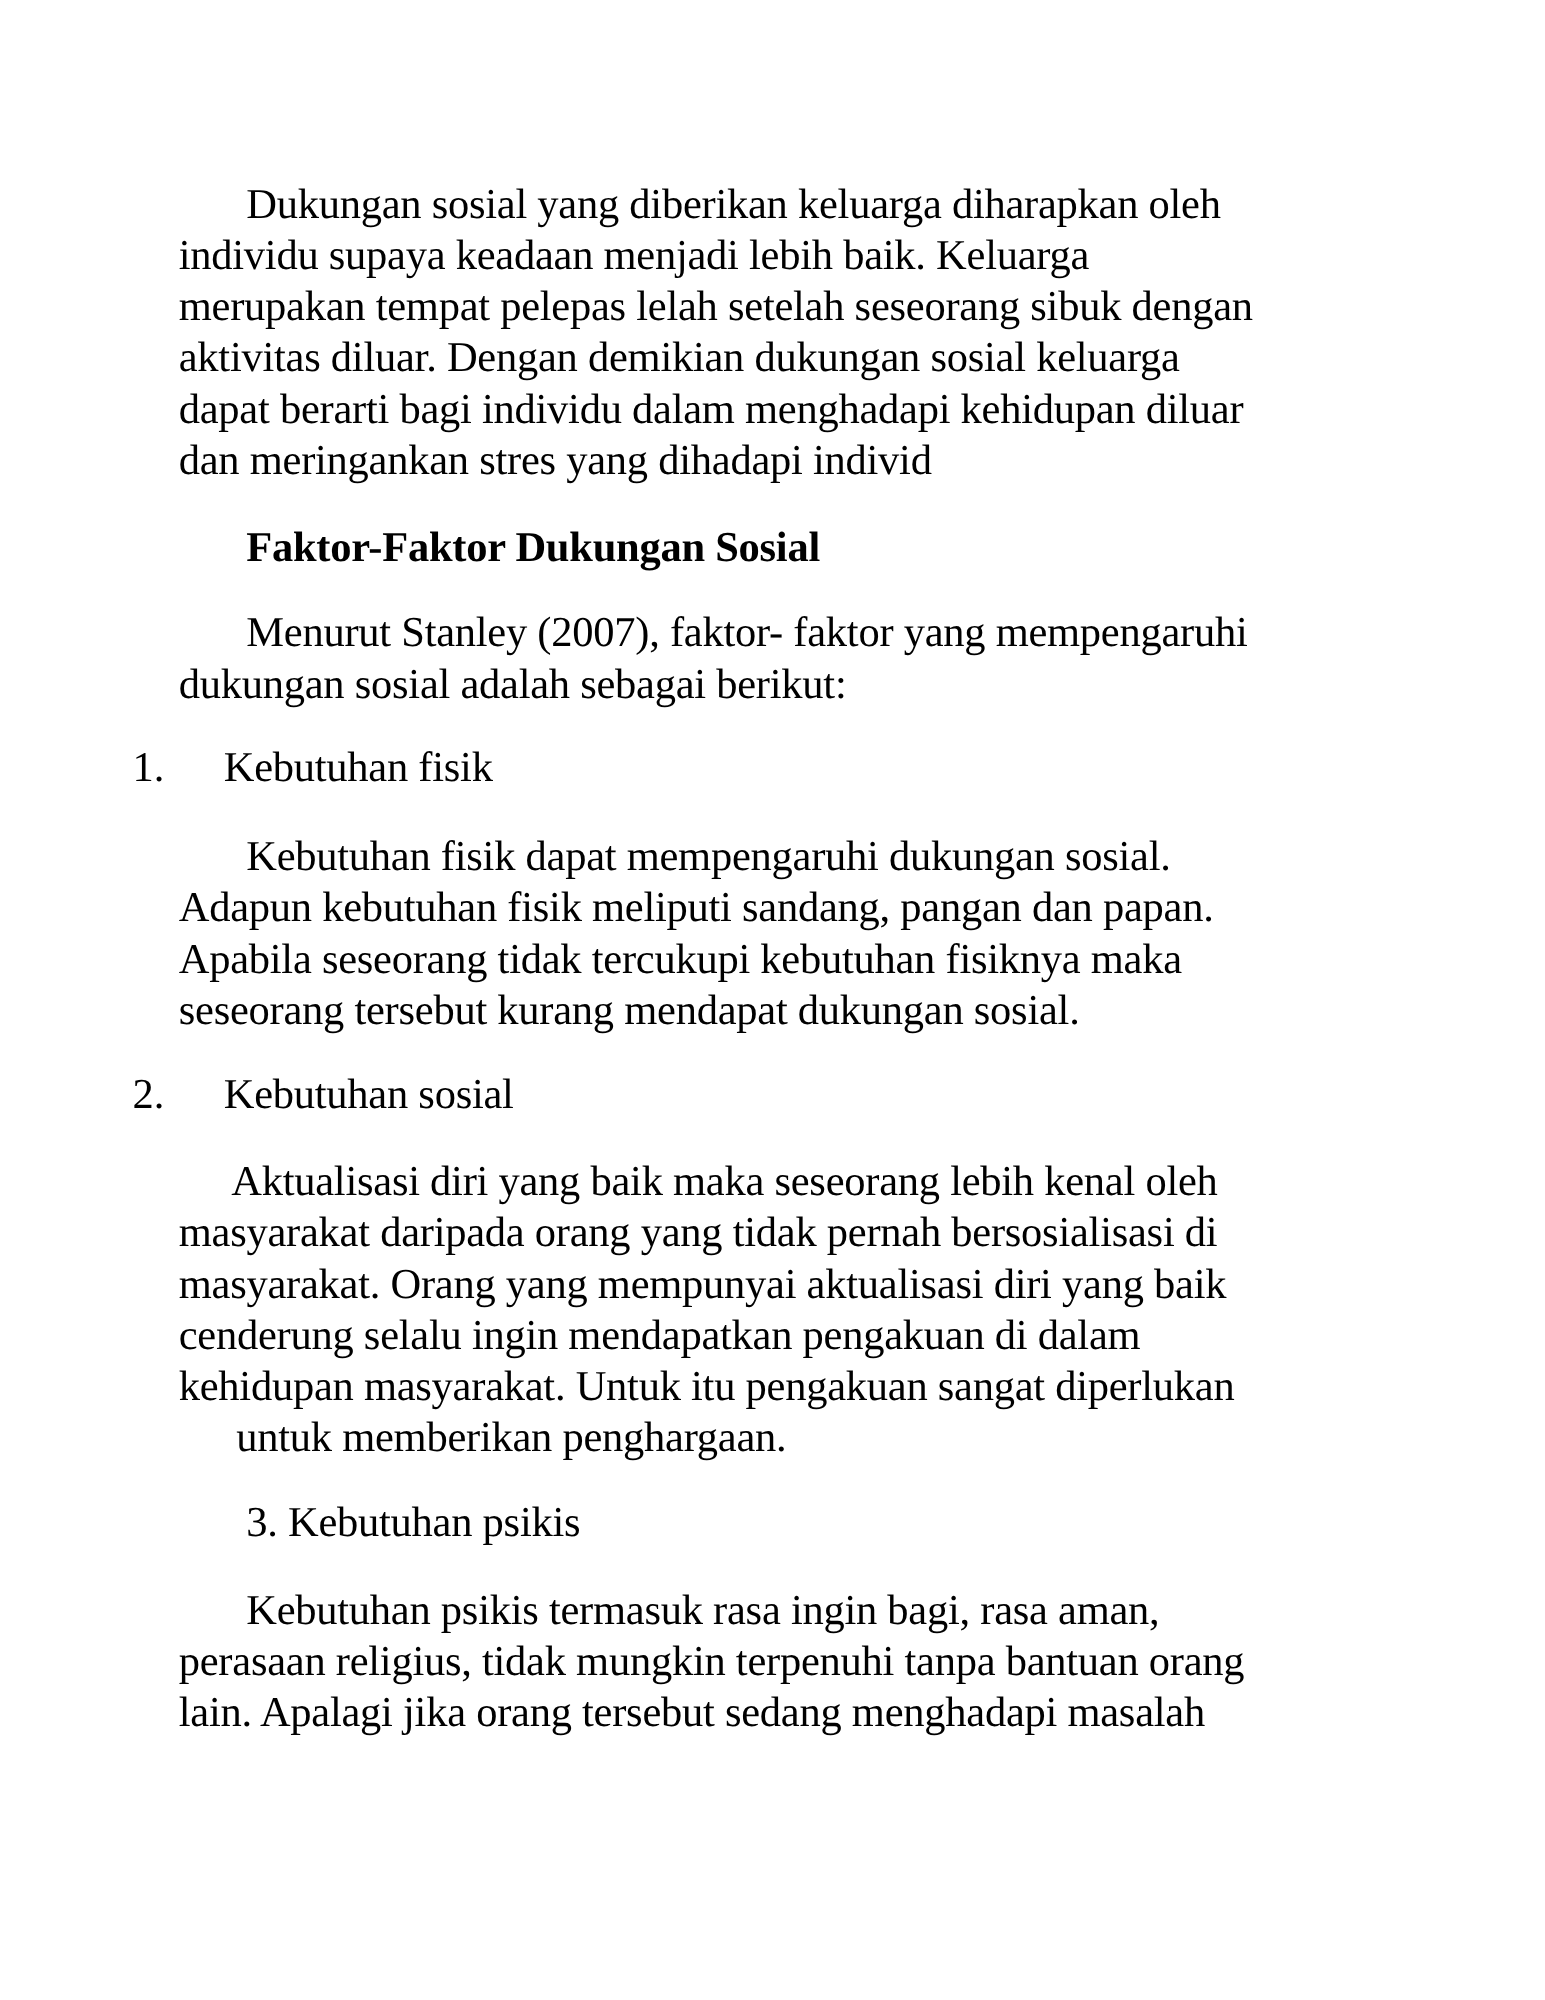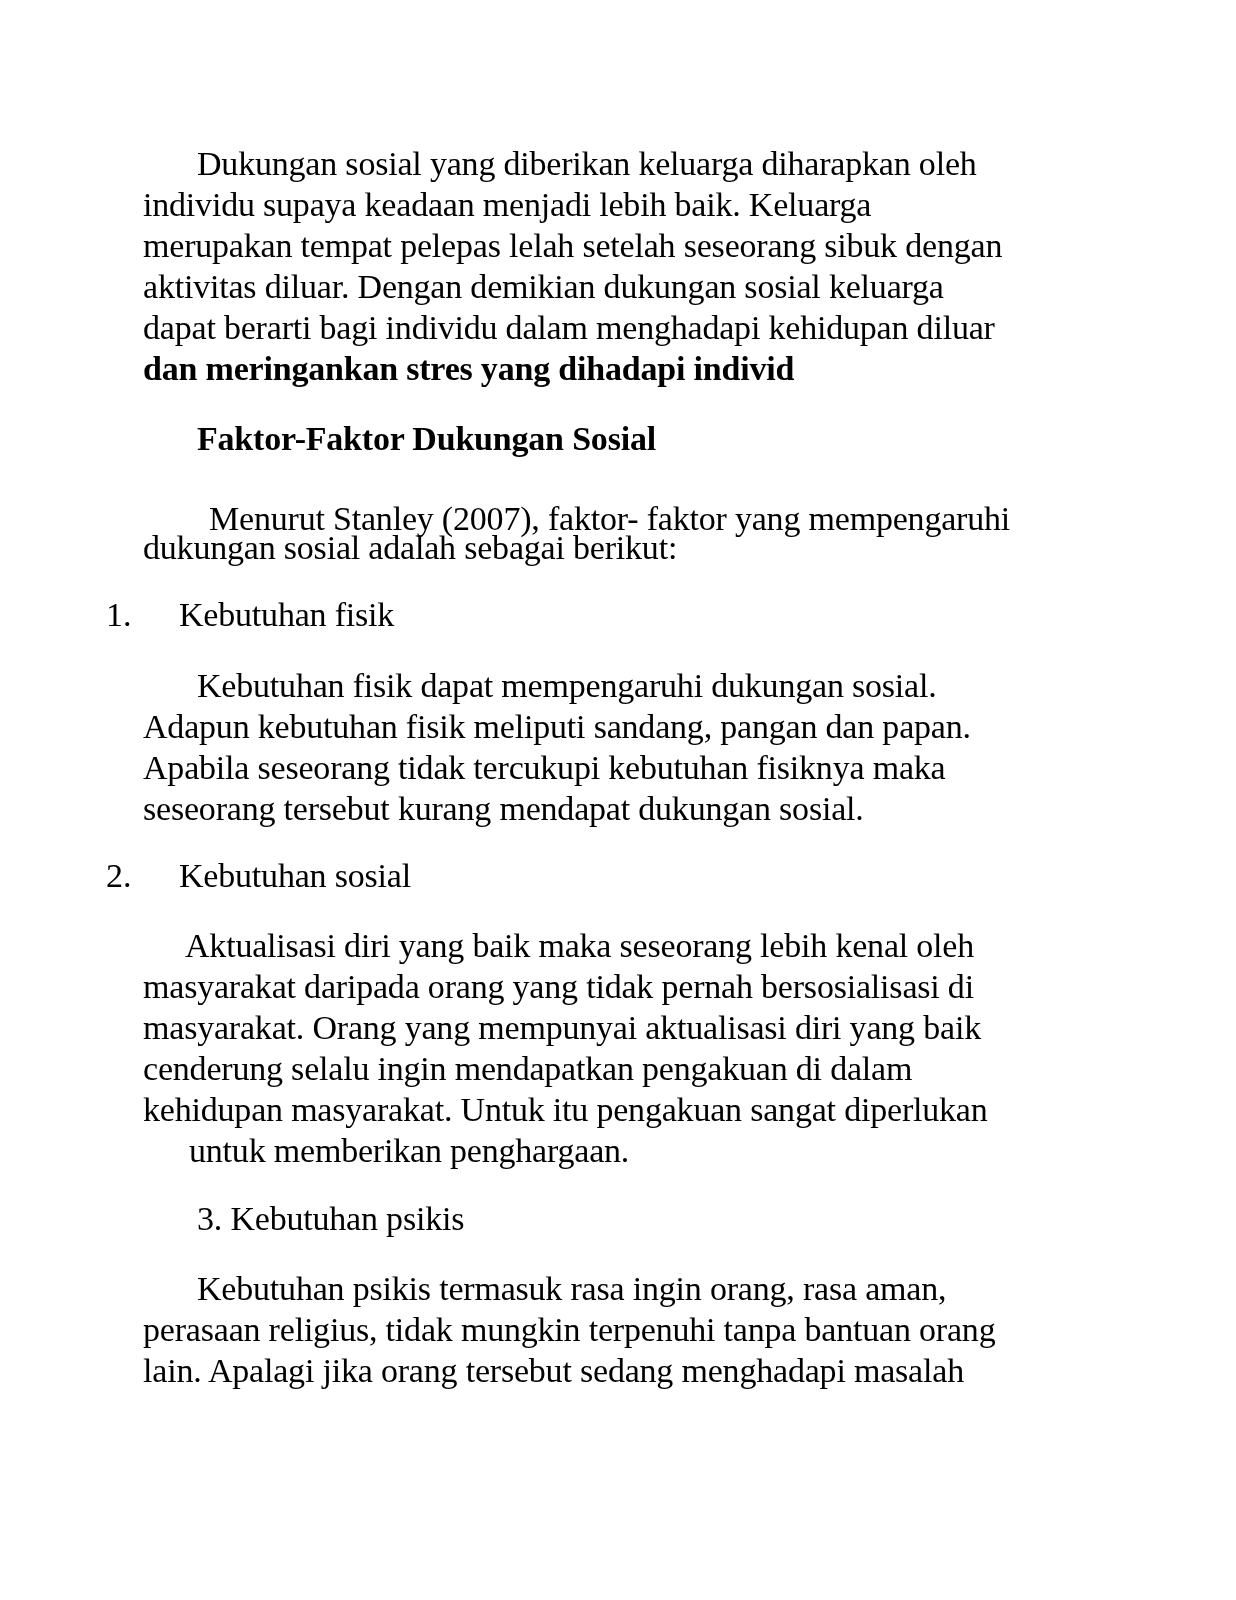--- a/index.html
+++ b/index.html
@@ -37,27 +37,27 @@
 <body>
 
 <div>
 
   <div>
     <div class="line" style="left:197px; top:144px;">Dukungan sosial yang diberikan keluarga diharapkan oleh</div>
     <div class="line" style="left:143px; top:185px;">individu supaya keadaan menjadi lebih baik. Keluarga</div>
     <div class="line" style="left:143px; top:226px;">merupakan tempat pelepas lelah setelah seseorang sibuk dengan</div>
     <div class="line" style="left:143px; top:267px;">aktivitas diluar. Dengan demikian dukungan sosial keluarga</div>
     <div class="line" style="left:143px; top:308px;">dapat berarti bagi individu dalam menghadapi kehidupan diluar</div>
-    <div class="line" style="left:143px; top:349px;font-weight:bold;">dan meringankan stres yang dihadapi individ</div>
+    <div class="line" style="left:143px; top:349px;">dan meringankan stres yang dihadapi individ</div>
   </div>
 
   <div class="line bold" style="left:197px; top:419px;">Faktor-Faktor Dukungan Sosial</div>
 
   <div>
-    <div class="line" style="left:209px; top:487px;margin-top:12px;">Menurut Stanley (2007), faktor- faktor yang mempengaruhi</div>
+    <div class="line" style="left:197px; top:487px;">Menurut Stanley (2007), faktor- faktor yang mempengaruhi</div>
     <div class="line" style="left:143px; top:528px;">dukungan sosial adalah sebagai berikut:</div>
   </div>
 
   <div>
     <div class="num" style="left:106px; top:595px;">1.</div>
     <div class="line" style="left:179px; top:595px;">Kebutuhan fisik</div>
     <div class="line" style="left:197px; top:666px;text-align:right;">Kebutuhan fisik dapat mempengaruhi dukungan sosial.</div>
     <div class="line" style="left:143px; top:707px;">Adapun kebutuhan fisik meliputi sandang, pangan dan papan.</div>
     <div class="line" style="left:143px; top:748px;">Apabila seseorang tidak tercukupi kebutuhan fisiknya maka</div>
     <div class="line" style="left:143px; top:789px;text-align:right;">seseorang tersebut kurang mendapat dukungan sosial.</div>
@@ -69,18 +69,18 @@
     <div class="line" style="left:185px; top:926px;">Aktualisasi diri yang baik maka seseorang lebih kenal oleh</div>
     <div class="line" style="left:143px; top:967px;">masyarakat daripada orang yang tidak pernah bersosialisasi di</div>
     <div class="line" style="left:143px; top:1008px;">masyarakat. Orang yang mempunyai aktualisasi diri yang baik</div>
     <div class="line" style="left:143px; top:1049px;">cenderung selalu ingin mendapatkan pengakuan di dalam</div>
     <div class="line" style="left:143px; top:1090px;">kehidupan masyarakat. Untuk itu pengakuan sangat diperlukan</div>
     <div class="line" style="left:143px; top:1131px;margin-left:46px;">untuk memberikan penghargaan.</div>
   </div>
 
   <div>
     <div class="line" style="left:197px; top:1199px;">3. Kebutuhan psikis</div>
-    <div class="line" style="left:197px; top:1269px;">Kebutuhan psikis termasuk rasa ingin orang, rasa aman,</div>
+    <div class="line" style="left:197px; top:1269px;">Kebutuhan psikis termasuk rasa ingin bagi, rasa aman,</div>
     <div class="line" style="left:143px; top:1310px;">perasaan religius, tidak mungkin terpenuhi tanpa bantuan orang</div>
     <div class="line" style="left:143px; top:1351px;">lain. Apalagi jika orang tersebut sedang menghadapi masalah</div>
   </div>
 
 </div>
 
 </body></html>

